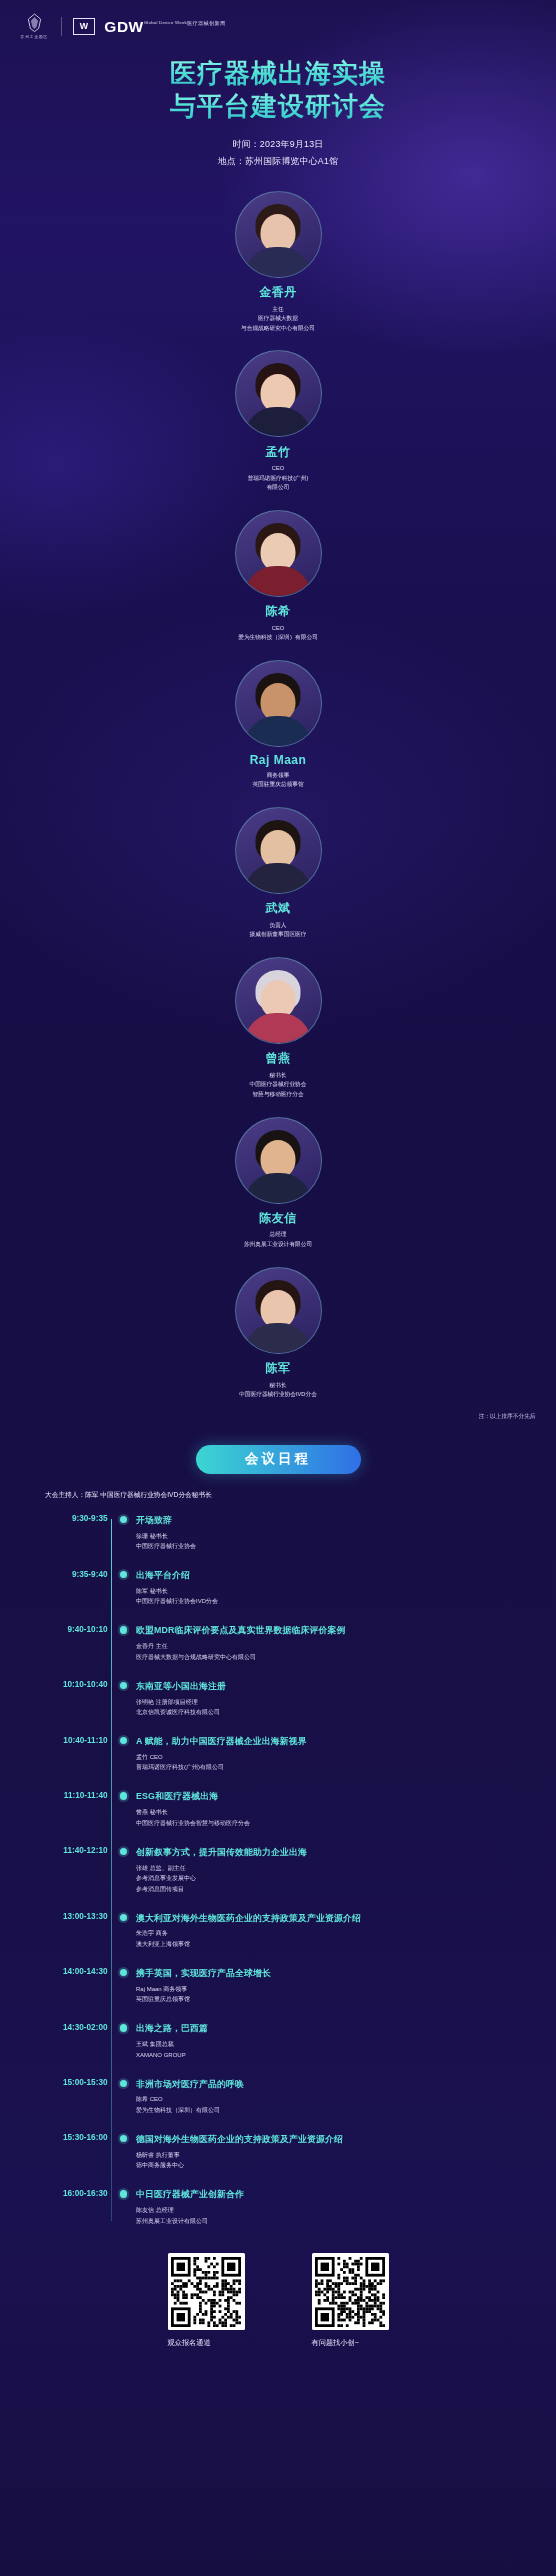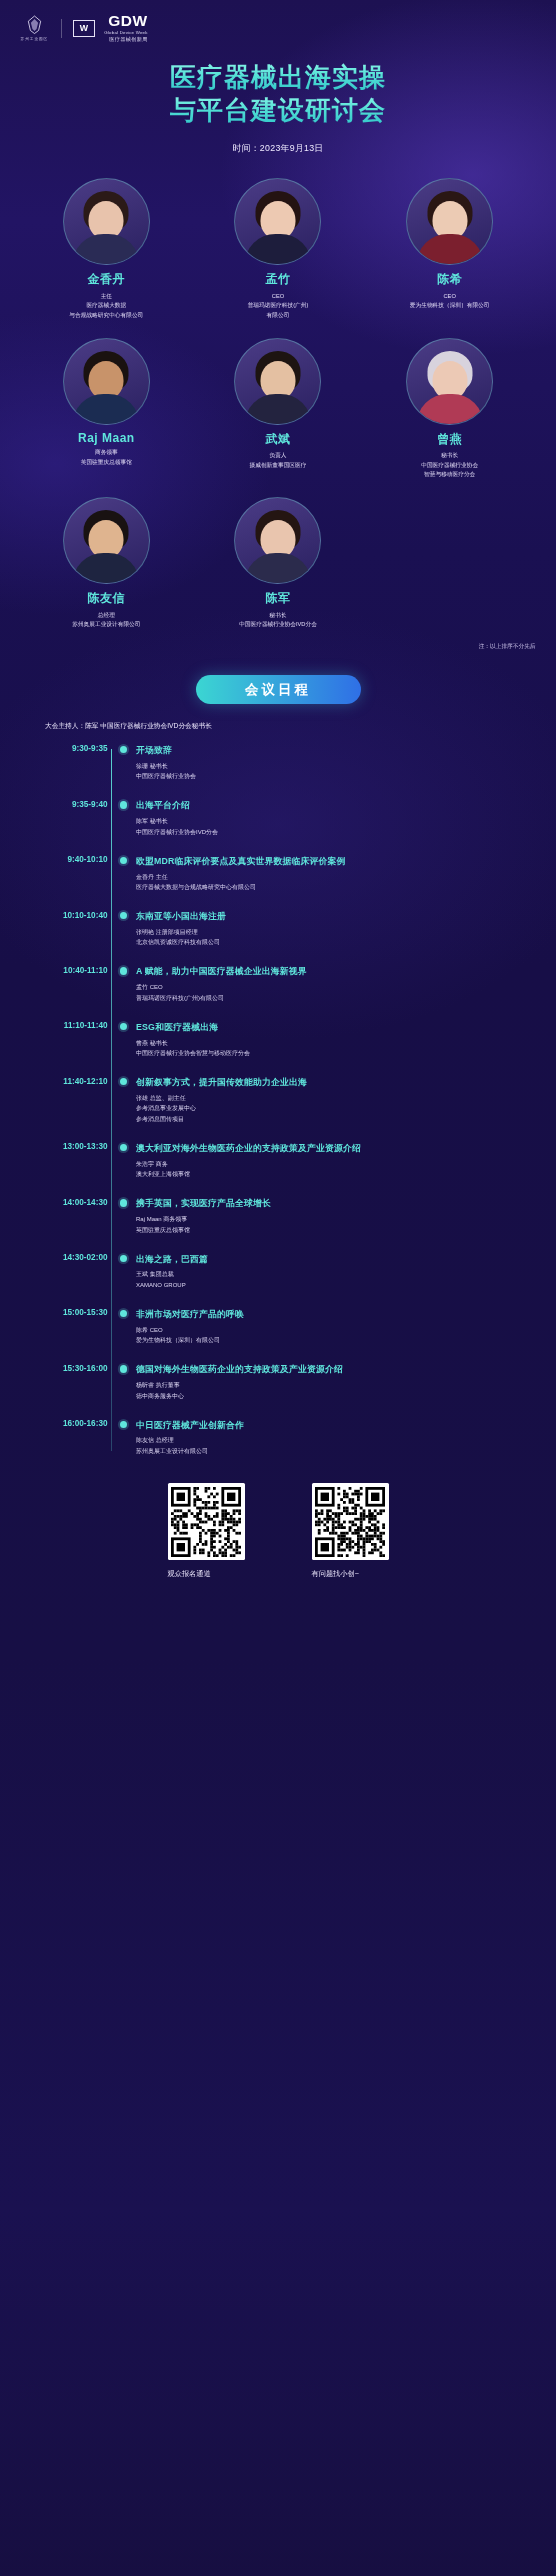--- a/index.html
+++ b/index.html
@@ -41,21 +41,21 @@
   .logo-divider {
     width: 0.5px; height: 18.5px; background: rgba(255,255,255,0.28); margin: 0 3.1px;
   }
   .logo-badge {
     width: 21.6px; height: 17.5px;
     border: 0.8px solid #e6e2f5;
     display: flex; align-items: center; justify-content: center;
     position: relative;
   }
   .logo-badge span { font-size: 8.8px; font-weight: bold; color: #fff; letter-spacing: 0.5px; }
-  .gdw-block { display:flex; flex-direction: column; justify-content:center;text-align:right; }
+  .gdw-block { display:flex; flex-direction: row; justify-content:center;text-align:right; }
   .gdw-title { font-size: 15.5px; font-weight: bold; letter-spacing: 0.5px; line-height: 1; }
   .gdw-sub-en { font-size: 4.4px; letter-spacing: 0.2px; color: #ded9f3; margin-top: 1.5px;}
   .gdw-sub-cn { font-size: 5.2px; letter-spacing: 0.3px; color: #ded9f3; margin-top: 1px;}
 
   
   .title-block { text-align: center; margin-top: 17.5px; }
   .main-title {
     font-size: 26px;
     font-weight: bold;
     line-height: 1.28;
@@ -65,21 +65,21 @@
     color: transparent;
     letter-spacing: 1px;
   }
   .meta { margin-top: 12.4px; font-size: 8.8px; line-height: 1.9; color: #efeaff; letter-spacing: 0.3px;}
 
   
   .speakers {
     margin: 21.6px auto 0 auto;
     width: 515px;
     display: grid;
-    grid-template-columns: repeat(3, 1fr);
+    grid-template-columns: repeat(1, 1fr);
     row-gap: 17.5px;
   }
   .sp { text-align: center; position: relative; }
   .sp-photo-wrap {
     width: 87px; height: 87px;
     margin: 0 auto;
     position: relative;
   }
   .sp-photo {
     width: 87px; height: 87px;
@@ -254,20 +254,21 @@
       <div class="gdw-sub-en">Global Device Week</div>
       <div class="gdw-sub-cn">医疗器械创新周</div>
     </div>
   </div>
 
   <div class="title-block">
     <div class="main-title">医疗器械出海实操</div>
     <div class="main-title">与平台建设研讨会</div>
     <div class="meta">
       <div>时间：2023年9月13日</div>
+      <div>地点：苏州国际博览中心A1馆</div>
     </div>
   </div>
 
   <div class="speakers" id="speakers">
       <div class="sp">
         <div class="sp-photo-wrap">
           <div class="sp-photo">
             <div class="hair" style="background:#2b1a18"></div>
             <div class="face" style="background:#e8c3ac"></div>
             <div class="body" style="background:#2a2b55"></div>

